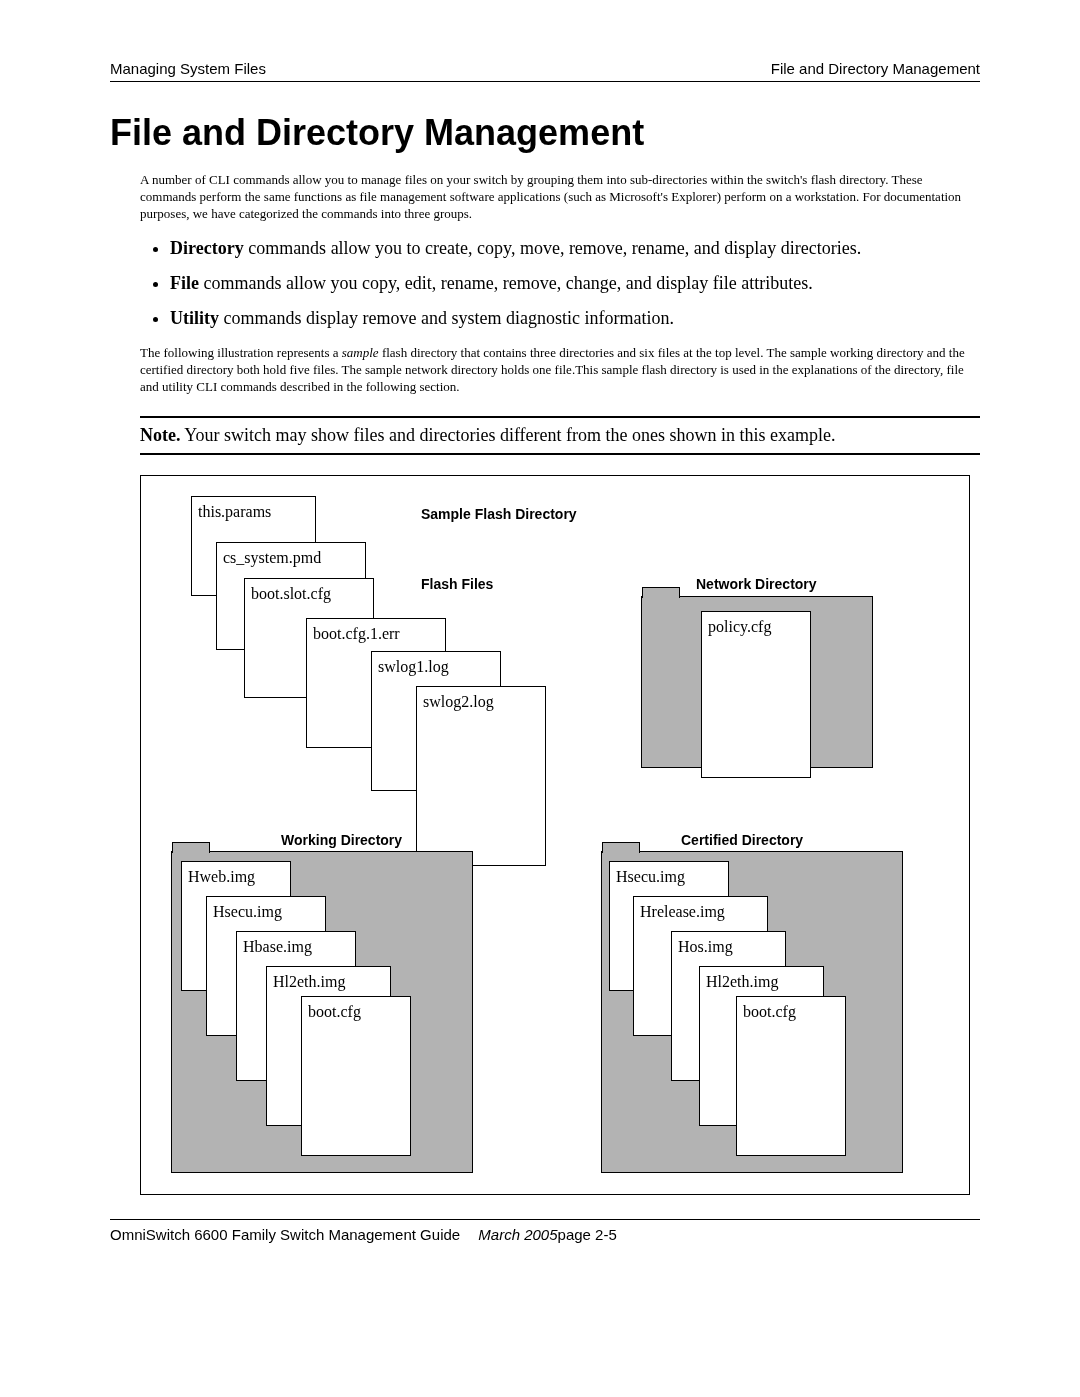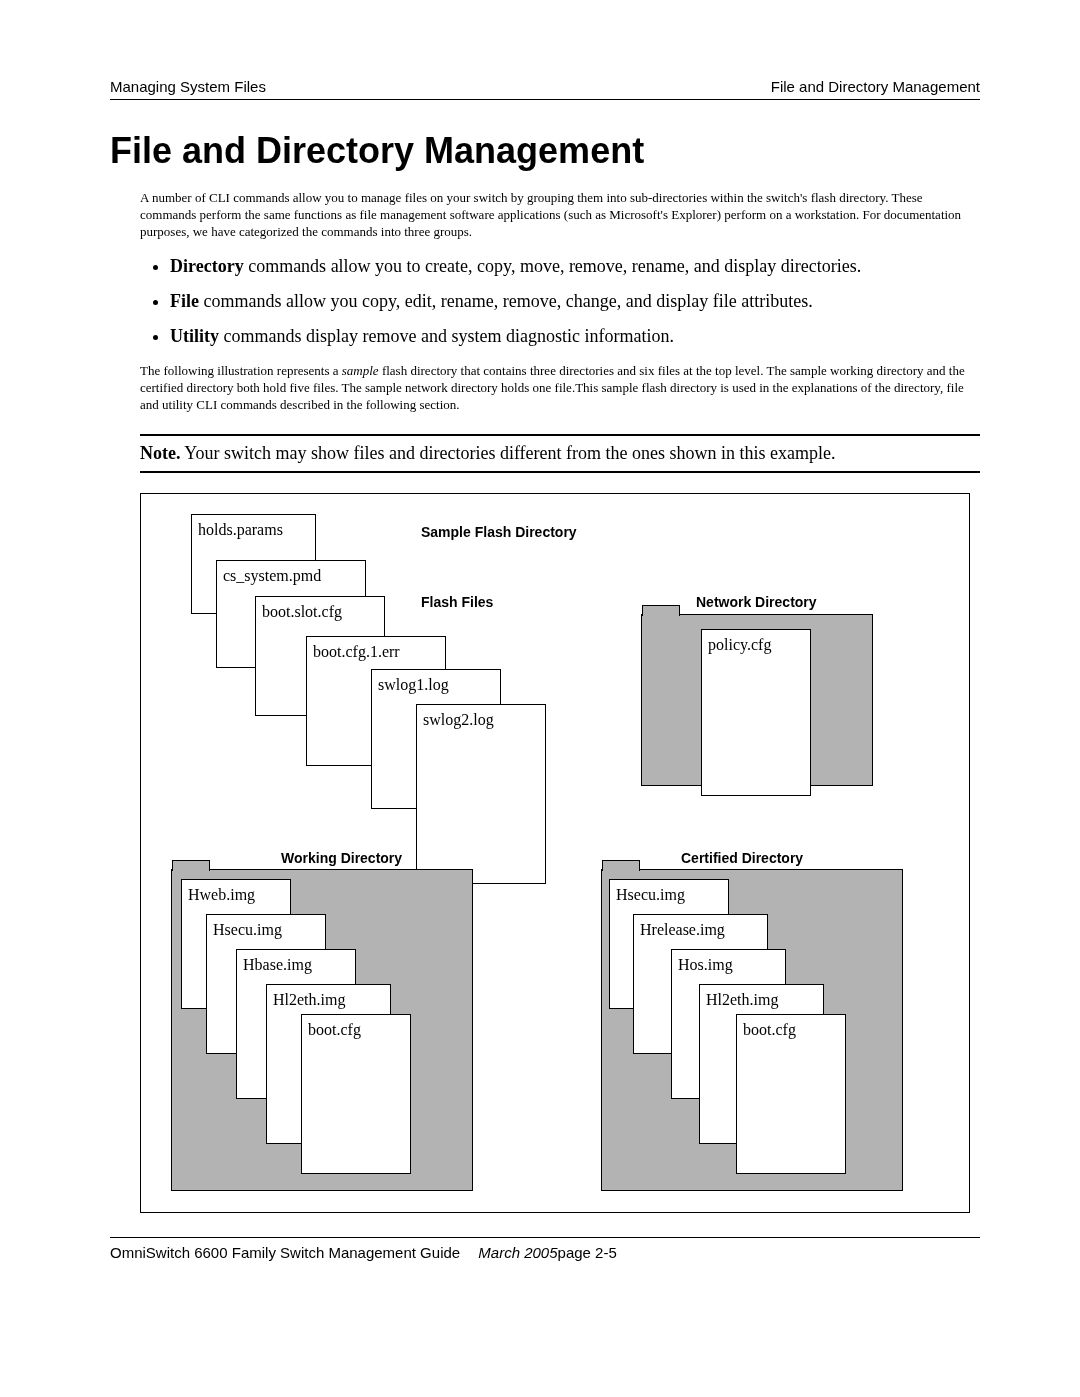--- a/index.html
+++ b/index.html
@@ -4,21 +4,21 @@
 <style>
   body {
     margin: 0;
     padding: 0;
     background: #fff;
     font-family: "Times New Roman", Times, serif;
     color: #000;
     width: 1080px;
   }
   .page {
-    padding: 78px 100px 40px 110px;
+    padding: 60px 100px 40px 110px;
     box-sizing: border-box;
     width: 1080px;
   }
   .header-row {
     display: flex;
     justify-content: space-between;
     font-family: Arial, Helvetica, sans-serif;
     font-size: 15px;
     margin-bottom: 4px;
   }
@@ -153,23 +153,23 @@
       <b>Note.</b><span> Your switch may show files and directories different from the ones shown in this example.</span>
     </div>
     <hr>
   </div>
 
   <div class="diagram">
 
     <div class="dlabel" style="left:280px; top:30px;">Sample Flash Directory</div>
     <div class="dlabel" style="left:280px; top:100px;">Flash Files</div>
 
-    <div class="file" style="left:50px;  top:20px;  width:125px; height:100px;"><span>holds.params</span></div>
+    <div class="file" style="left:50px;  top:20px;  width:125px; height:100px;"><span>this.params</span></div>
     <div class="file" style="left:75px;  top:66px;  width:150px; height:108px;"><span>cs_system.pmd</span></div>
-    <div class="file" style="left:114px; top:102px; width:130px; height:120px;"><span>boot.slot.cfg</span></div>
+    <div class="file" style="left:103px; top:102px; width:130px; height:120px;"><span>boot.slot.cfg</span></div>
     <div class="file" style="left:165px; top:142px; width:140px; height:130px;"><span>boot.cfg.1.err</span></div>
     <div class="file" style="left:230px; top:175px; width:130px; height:140px;"><span>swlog1.log</span></div>
     <div class="file" style="left:275px; top:210px; width:130px; height:180px;"><span>swlog2.log</span></div>
 
     <div class="dlabel" style="left:555px; top:100px;">Network Directory</div>
     <div class="folder" style="left:500px; top:120px; width:230px; height:170px;"></div>
     <div class="file" style="left:560px; top:135px; width:110px; height:167px;"><span>policy.cfg</span></div>
 
     <div class="dlabel" style="left:110px; top:356px;margin-left:30px;">Working Directory</div>
     <div class="folder" style="left:30px; top:375px; width:300px; height:320px;"></div>

